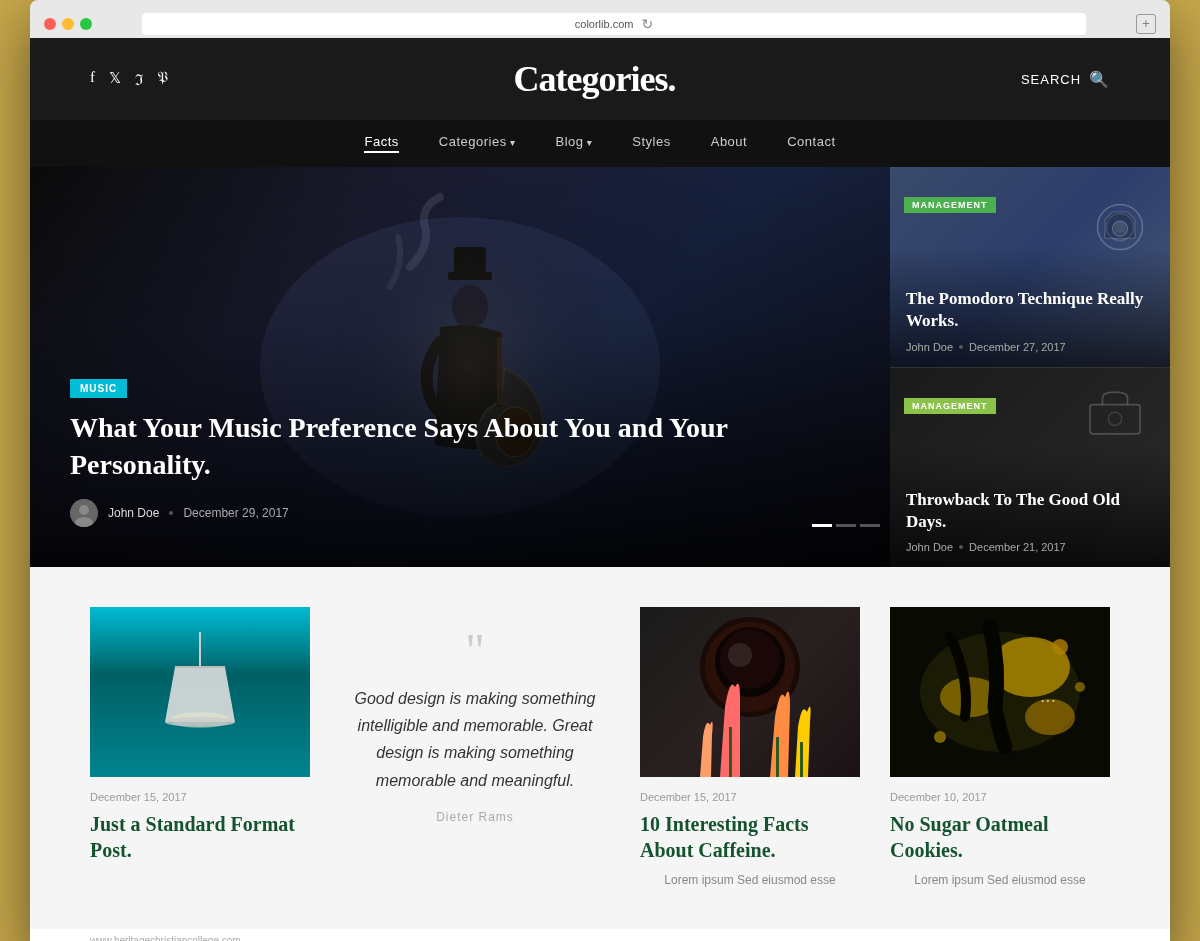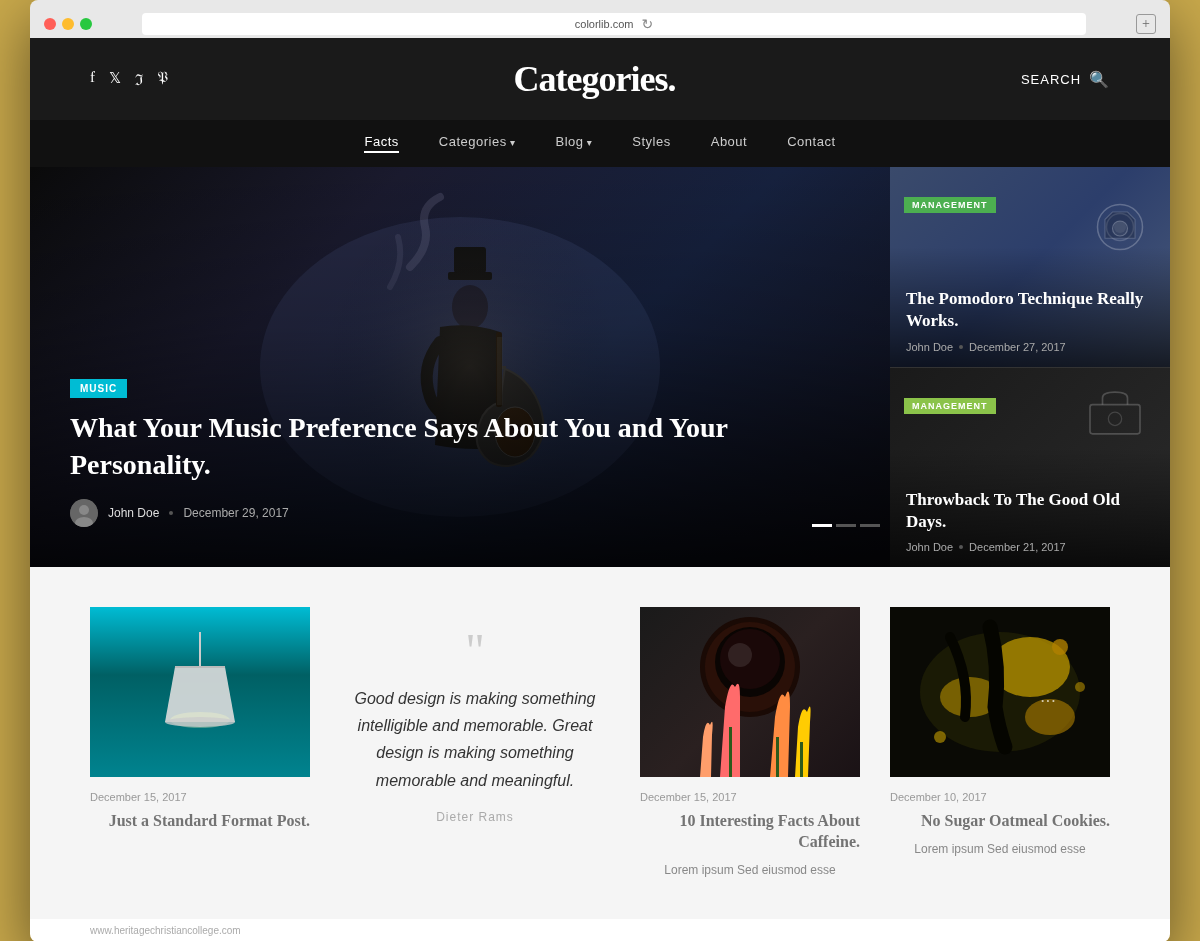--- a/index.html
+++ b/index.html
@@ -303,25 +303,24 @@
       justify-content: center;
     }
     .post-date {
       font-family: Arial, sans-serif;
       font-size: 11px;
       color: #999;
       margin-bottom: 8px;
     }
     .post-title {
       font-family: Georgia, serif;
-      font-size: 16px;
+      font-size: 20px;
       font-weight: bold;
-      color: #737373;
+      color: #14532d;
       line-height: 1.3;
-      text-align: right;
     }
     .post-excerpt {
       font-family: Arial, sans-serif;
       font-size: 12px;
       color: #888;
       margin-top: 8px;
       line-height: 1.5;
       text-align: center;
     }
     

